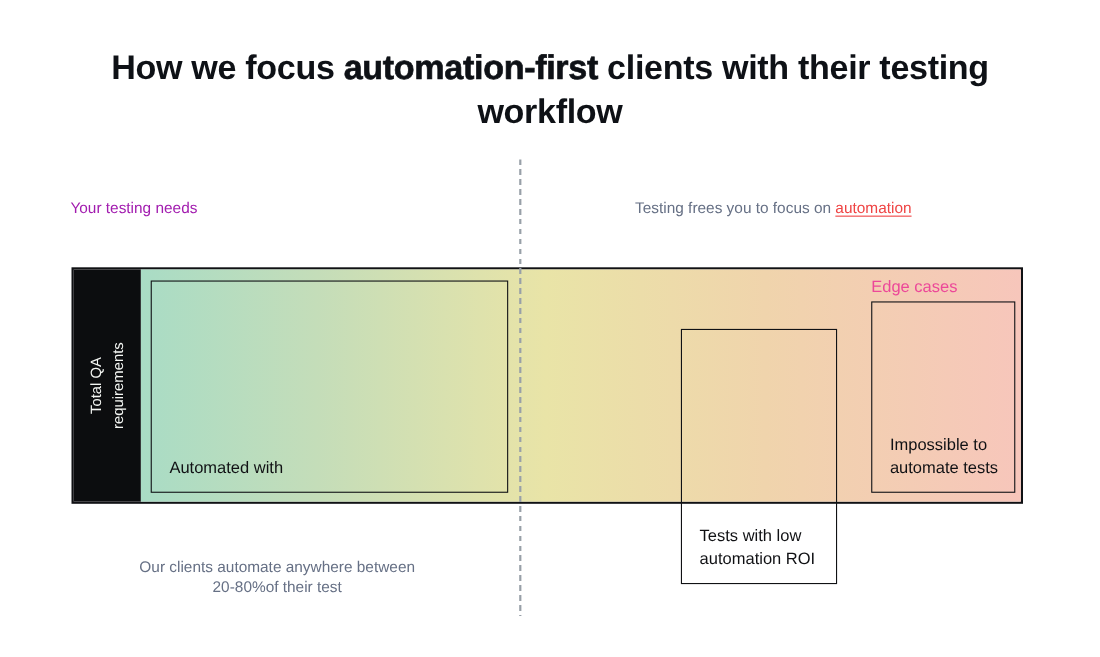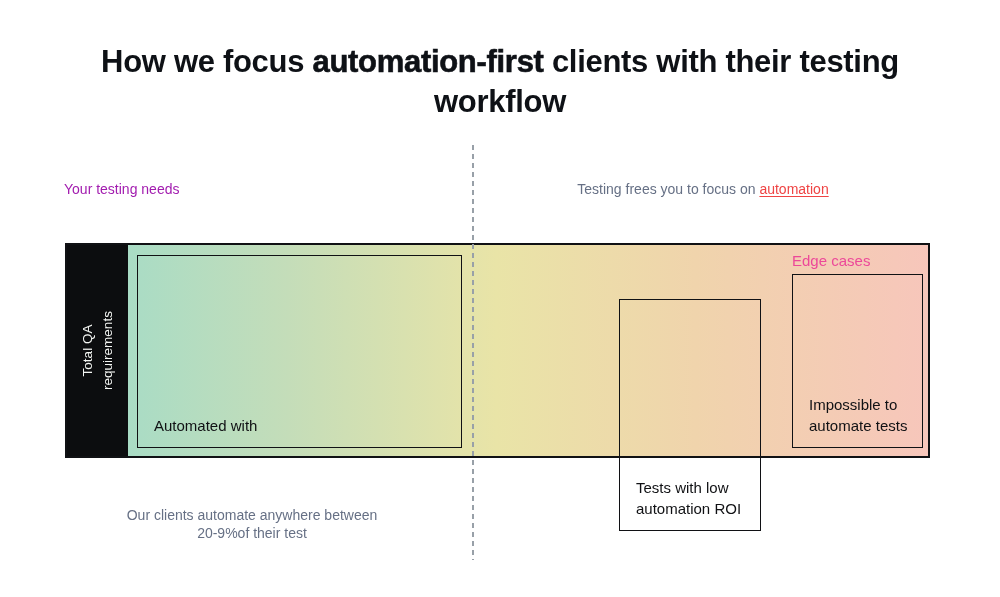--- a/index.html
+++ b/index.html
@@ -152,15 +152,15 @@
       <div class="seg-label">Tests with low automation ROI</div>
     </div>
     <div class="edge-cases-label">Edge cases</div>
     <div class="seg seg-impossible">
       <div class="seg-label">Impossible to automate tests</div>
     </div>
   </div>
 
   <div class="divider"></div>
 
-  <div class="caption caption-bottom"><span>Our clients automate anywhere between</span><br><span>20-9%of their test</span></div>
+  <div class="caption caption-bottom"><span>Our clients automate anywhere between</span><br><span>20-80%of their test</span></div>
 
 </div>
 
 </body></html>

